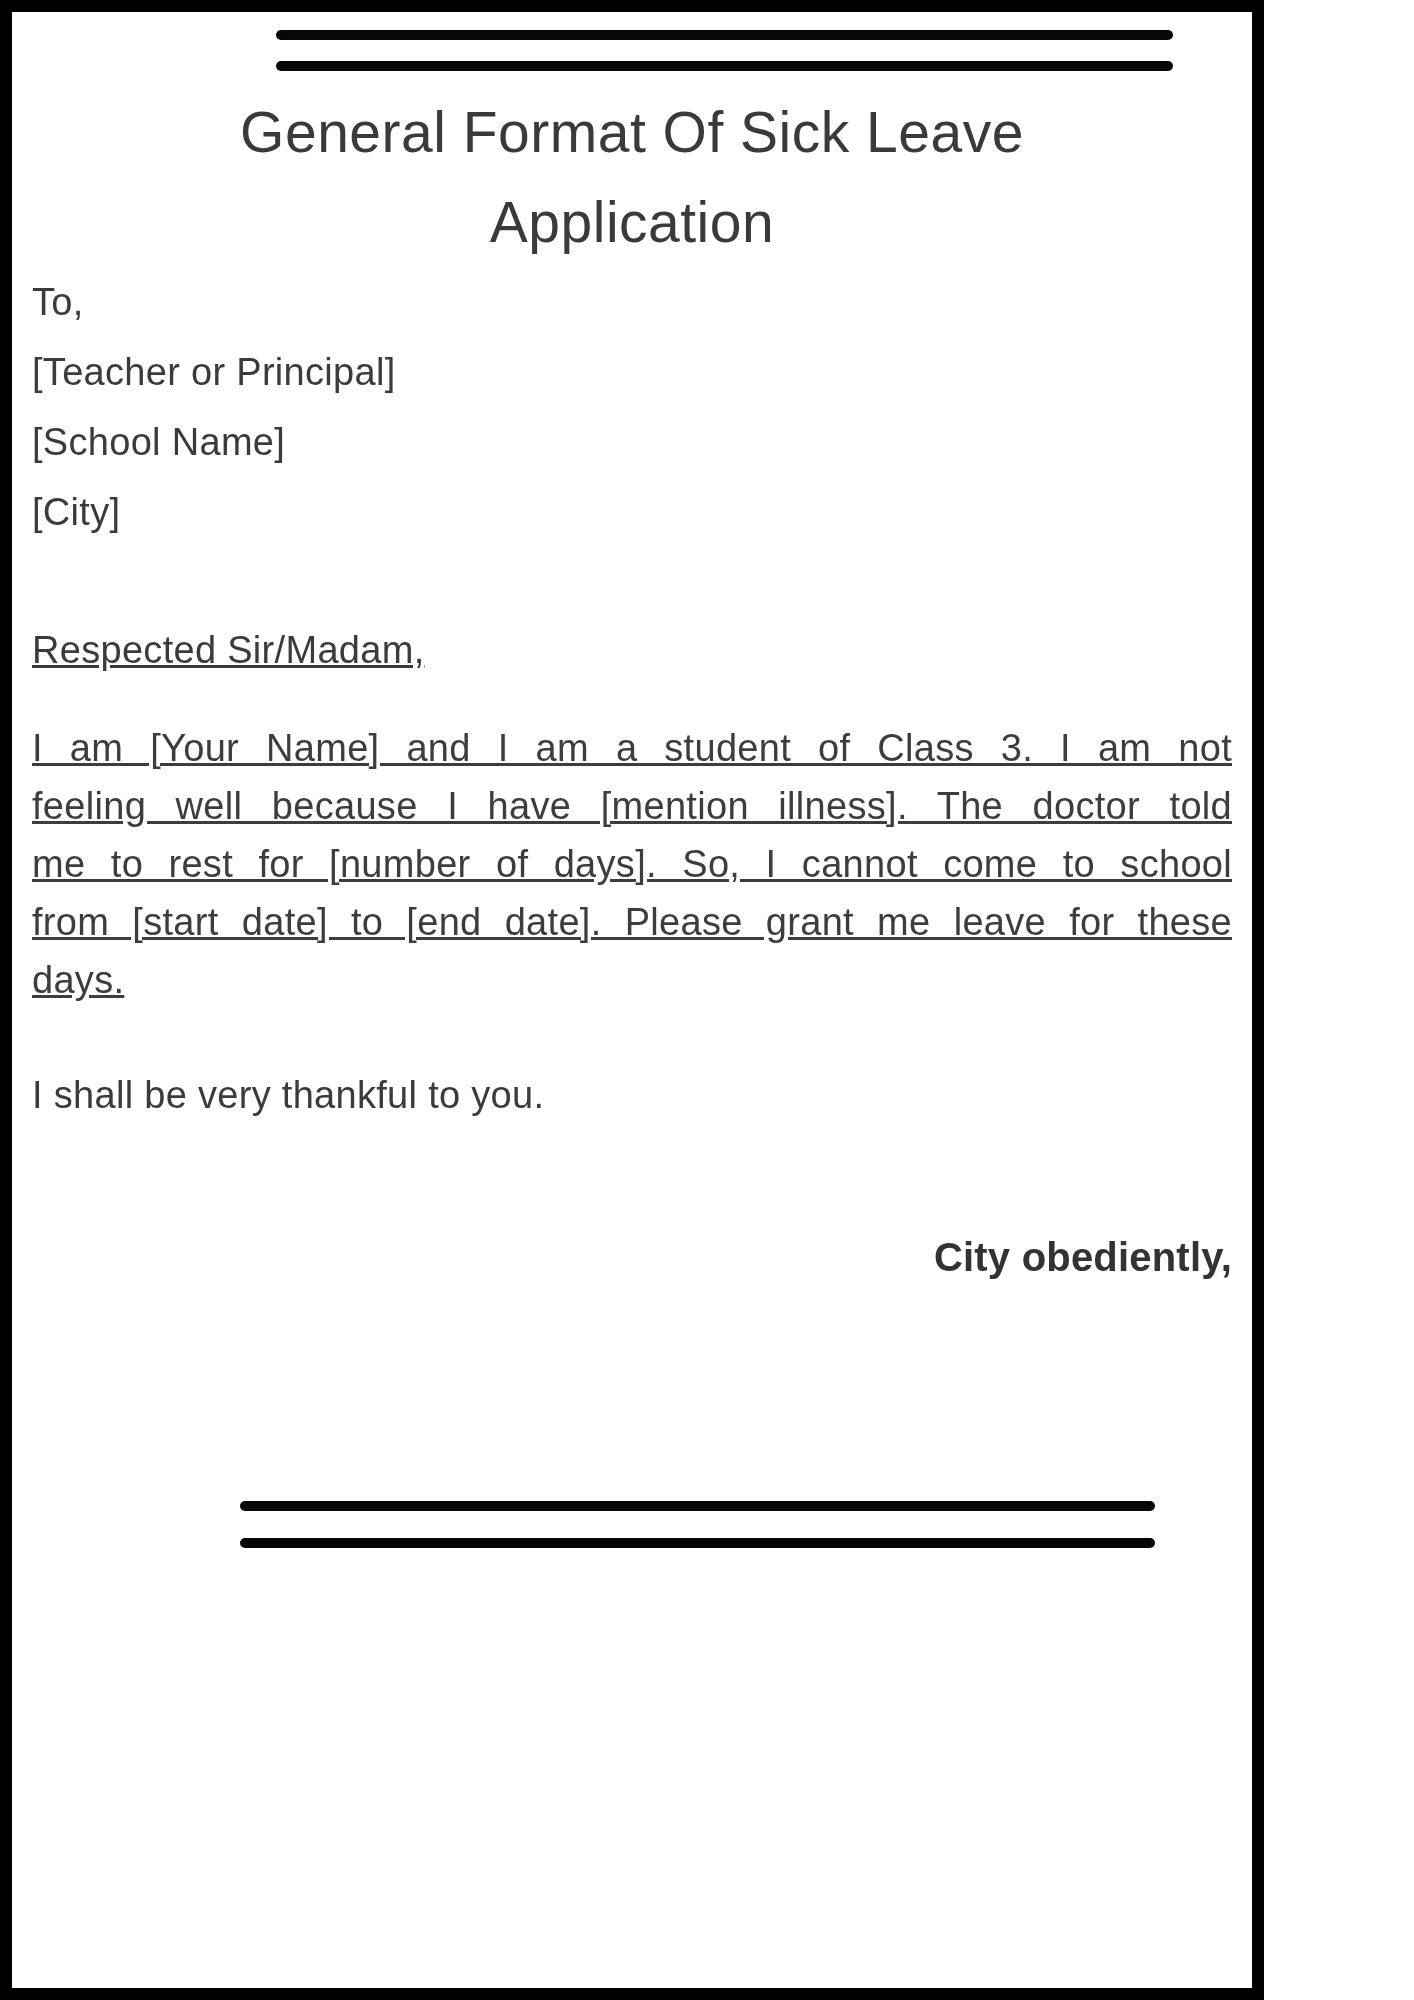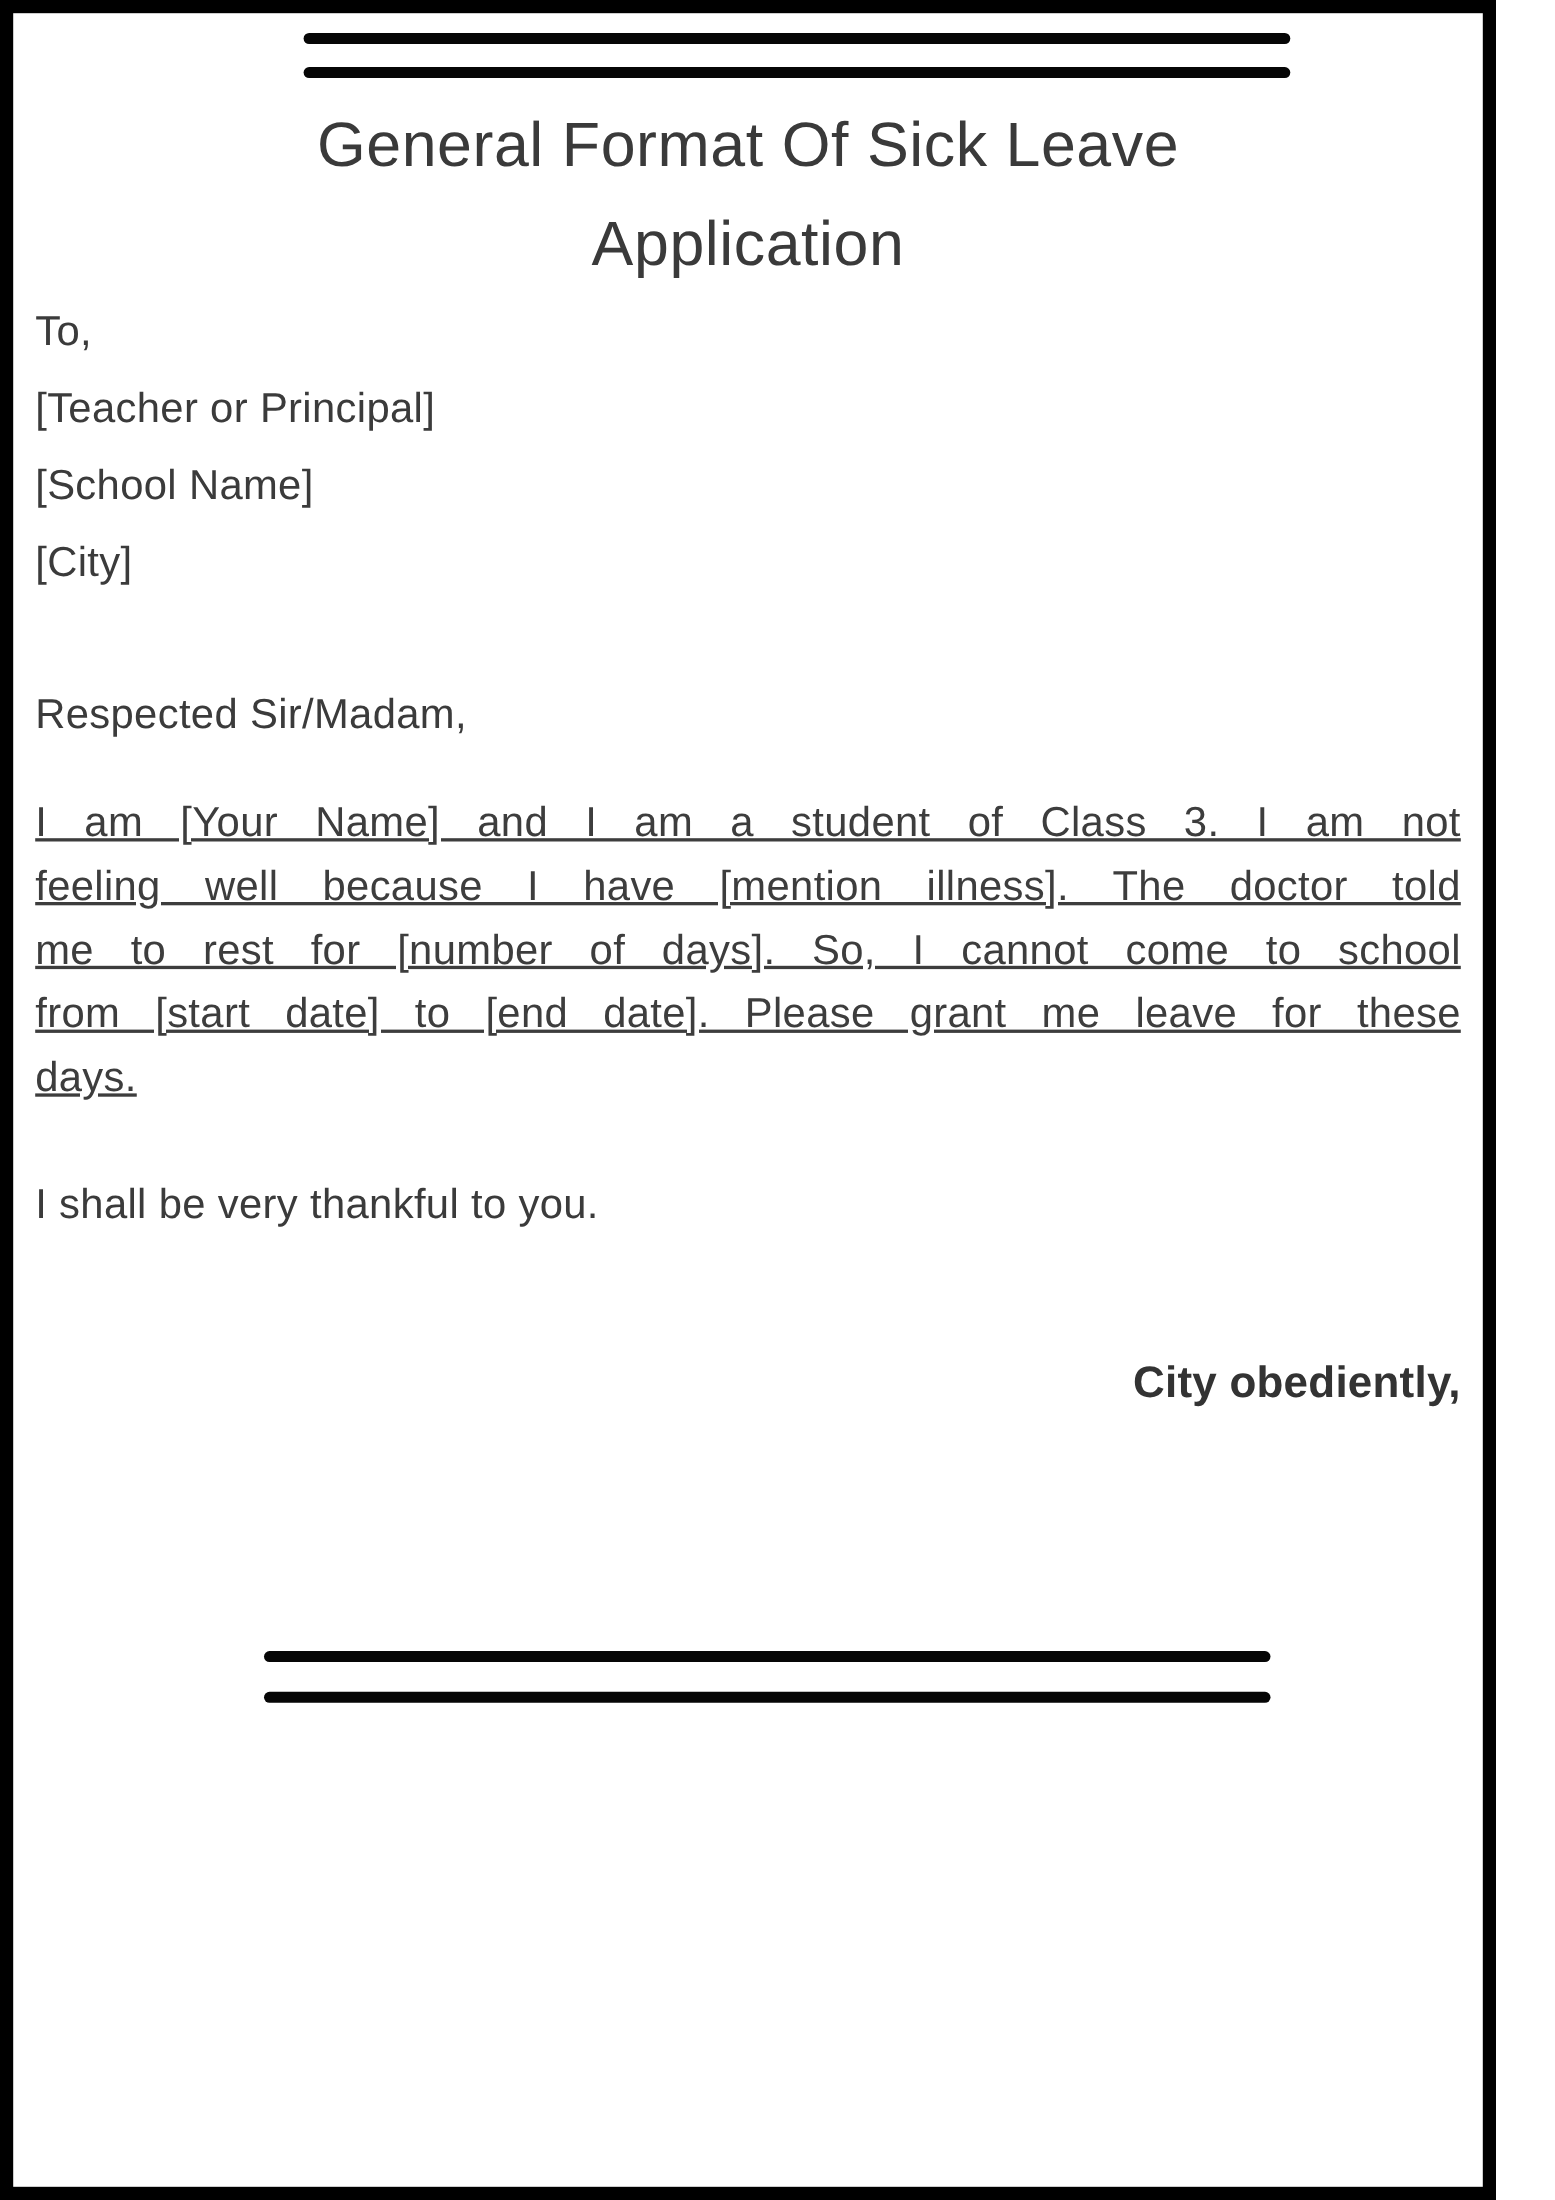--- a/index.html
+++ b/index.html
@@ -2,21 +2,21 @@
 <html><head>
 <meta charset="utf-8">
 <style>
   html, body {
     margin: 0;
     padding: 0;
     background: #ffffff;
   }
   .sheet {
     position: relative;
-    width: 1360px;
+    width: 1264px;
     height: 2000px;
     box-sizing: border-box;
     border: 12px solid #000000;
     background: #ffffff;
     overflow: hidden;
     font-family: "Liberation Sans", "DejaVu Sans", sans-serif;
     color: #3b3b3b;
   }
   .inner {
     box-sizing: border-box;
@@ -61,20 +61,21 @@
     margin-top: 81px;
     font-size: 38px;
     line-height: 70px;
     letter-spacing: 0.3px;
   }
   .salutation {
     margin-top: 68px;
     font-size: 38px;
     line-height: 70px;
     letter-spacing: 0.3px;
+    text-decoration: underline;
   }
   .body-par {
     margin-top: 34px;
     font-size: 38px;
     line-height: 58px;
     letter-spacing: 0.3px;
     text-align: justify;
     text-align-last: justify;
     color: #3d3d3d;
     text-decoration: underline;

